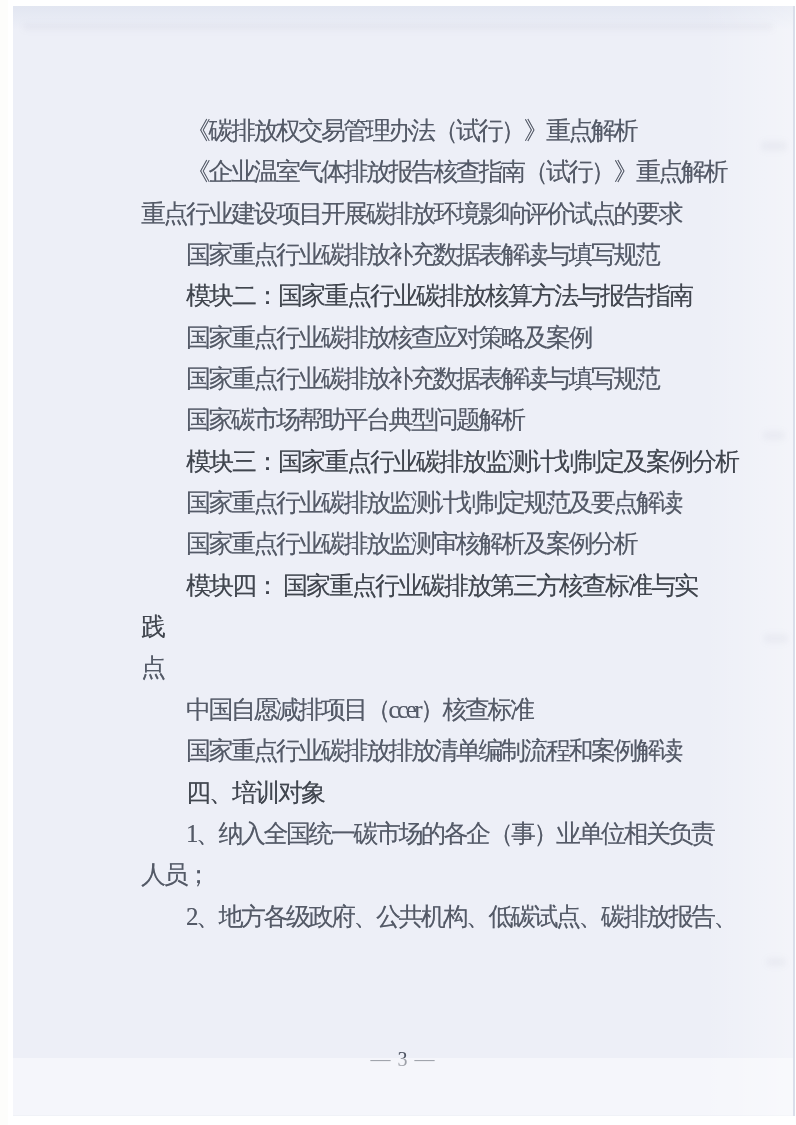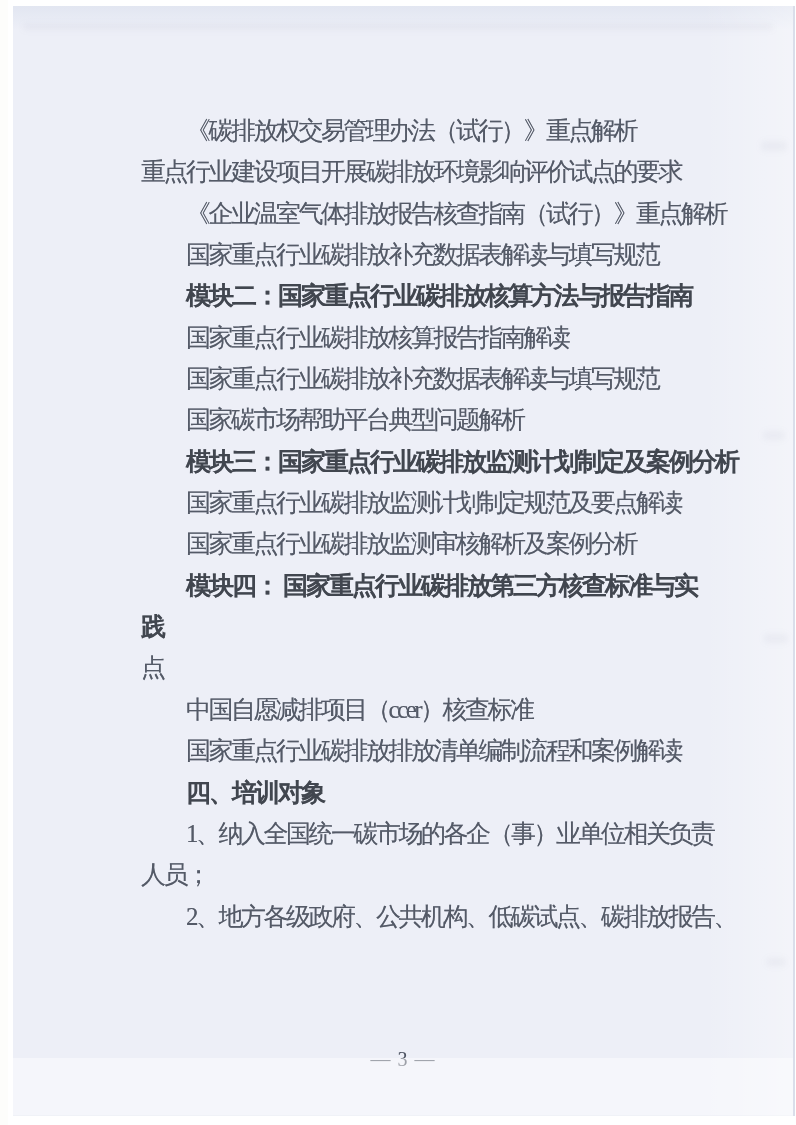--- a/index.html
+++ b/index.html
@@ -69,21 +69,21 @@
     line-height: 41.35px;
     font-size: 25px;
     letter-spacing: -2.5px;
     color: #545a67;
     white-space: nowrap;
     text-shadow: 0 0 0.6px rgba(84, 90, 103, 0.55);
   }
   .indent { padding-left: 45px; }
   .bold {
     font-family: "Liberation Sans", "DejaVu Sans", sans-serif;
-    font-weight: 700;
+    font-weight: 400;
     color: #41464f;
     letter-spacing: -2px;
     text-shadow: 0 0 0.5px rgba(65, 70, 79, 0.6);
   }
   .page-footer {
     position: absolute;
     left: 0;
     right: 0;
     top: 1037px;
     height: 32px;
@@ -101,25 +101,25 @@
   <div class="paper">
 
     <div class="smudge" style="left: 10px; top: 18px; right: 20px; height: 6px;"></div>
     <div class="smudge" style="right: 6px; top: 135px; width: 26px; height: 10px;"></div>
     <div class="smudge" style="right: 8px; top: 425px; width: 22px; height: 9px;"></div>
     <div class="smudge" style="right: 5px; top: 628px; width: 24px; height: 9px;"></div>
     <div class="smudge" style="right: 7px; top: 952px; width: 20px; height: 8px;"></div>
 
     <div class="content">
       <div class="line indent">《碳排放权交易管理办法（试行）》重点解析</div>
+      <div class="line indent">《企业温室气体排放报告核查指南（试行）》重点解析</div>
       <div class="line">重点行业建设项目开展碳排放环境影响评价试点的要求</div>
-      <div class="line indent">《企业温室气体排放报告核查指南（试行）》重点解析</div>
       <div class="line indent">国家重点行业碳排放补充数据表解读与填写规范</div>
       <div class="line indent bold">模块二：国家重点行业碳排放核算方法与报告指南</div>
-      <div class="line indent">国家重点行业碳排放核算报告指南解读</div>
+      <div class="line indent">国家重点行业碳排放核查应对策略及案例</div>
       <div class="line indent">国家重点行业碳排放补充数据表解读与填写规范</div>
       <div class="line indent">国家碳市场帮助平台典型问题解析</div>
       <div class="line indent bold">模块三：国家重点行业碳排放监测计划制定及案例分析</div>
       <div class="line indent">国家重点行业碳排放监测计划制定规范及要点解读</div>
       <div class="line indent">国家重点行业碳排放监测审核解析及案例分析</div>
       <div class="line indent bold">模块四： 国家重点行业碳排放第三方核查标准与实</div>
       <div class="line bold">践</div>
       <div class="line">点</div>
       <div class="line indent">中国自愿减排项目（ccer）核查标准</div>
       <div class="line indent">国家重点行业碳排放排放清单编制流程和案例解读</div>

